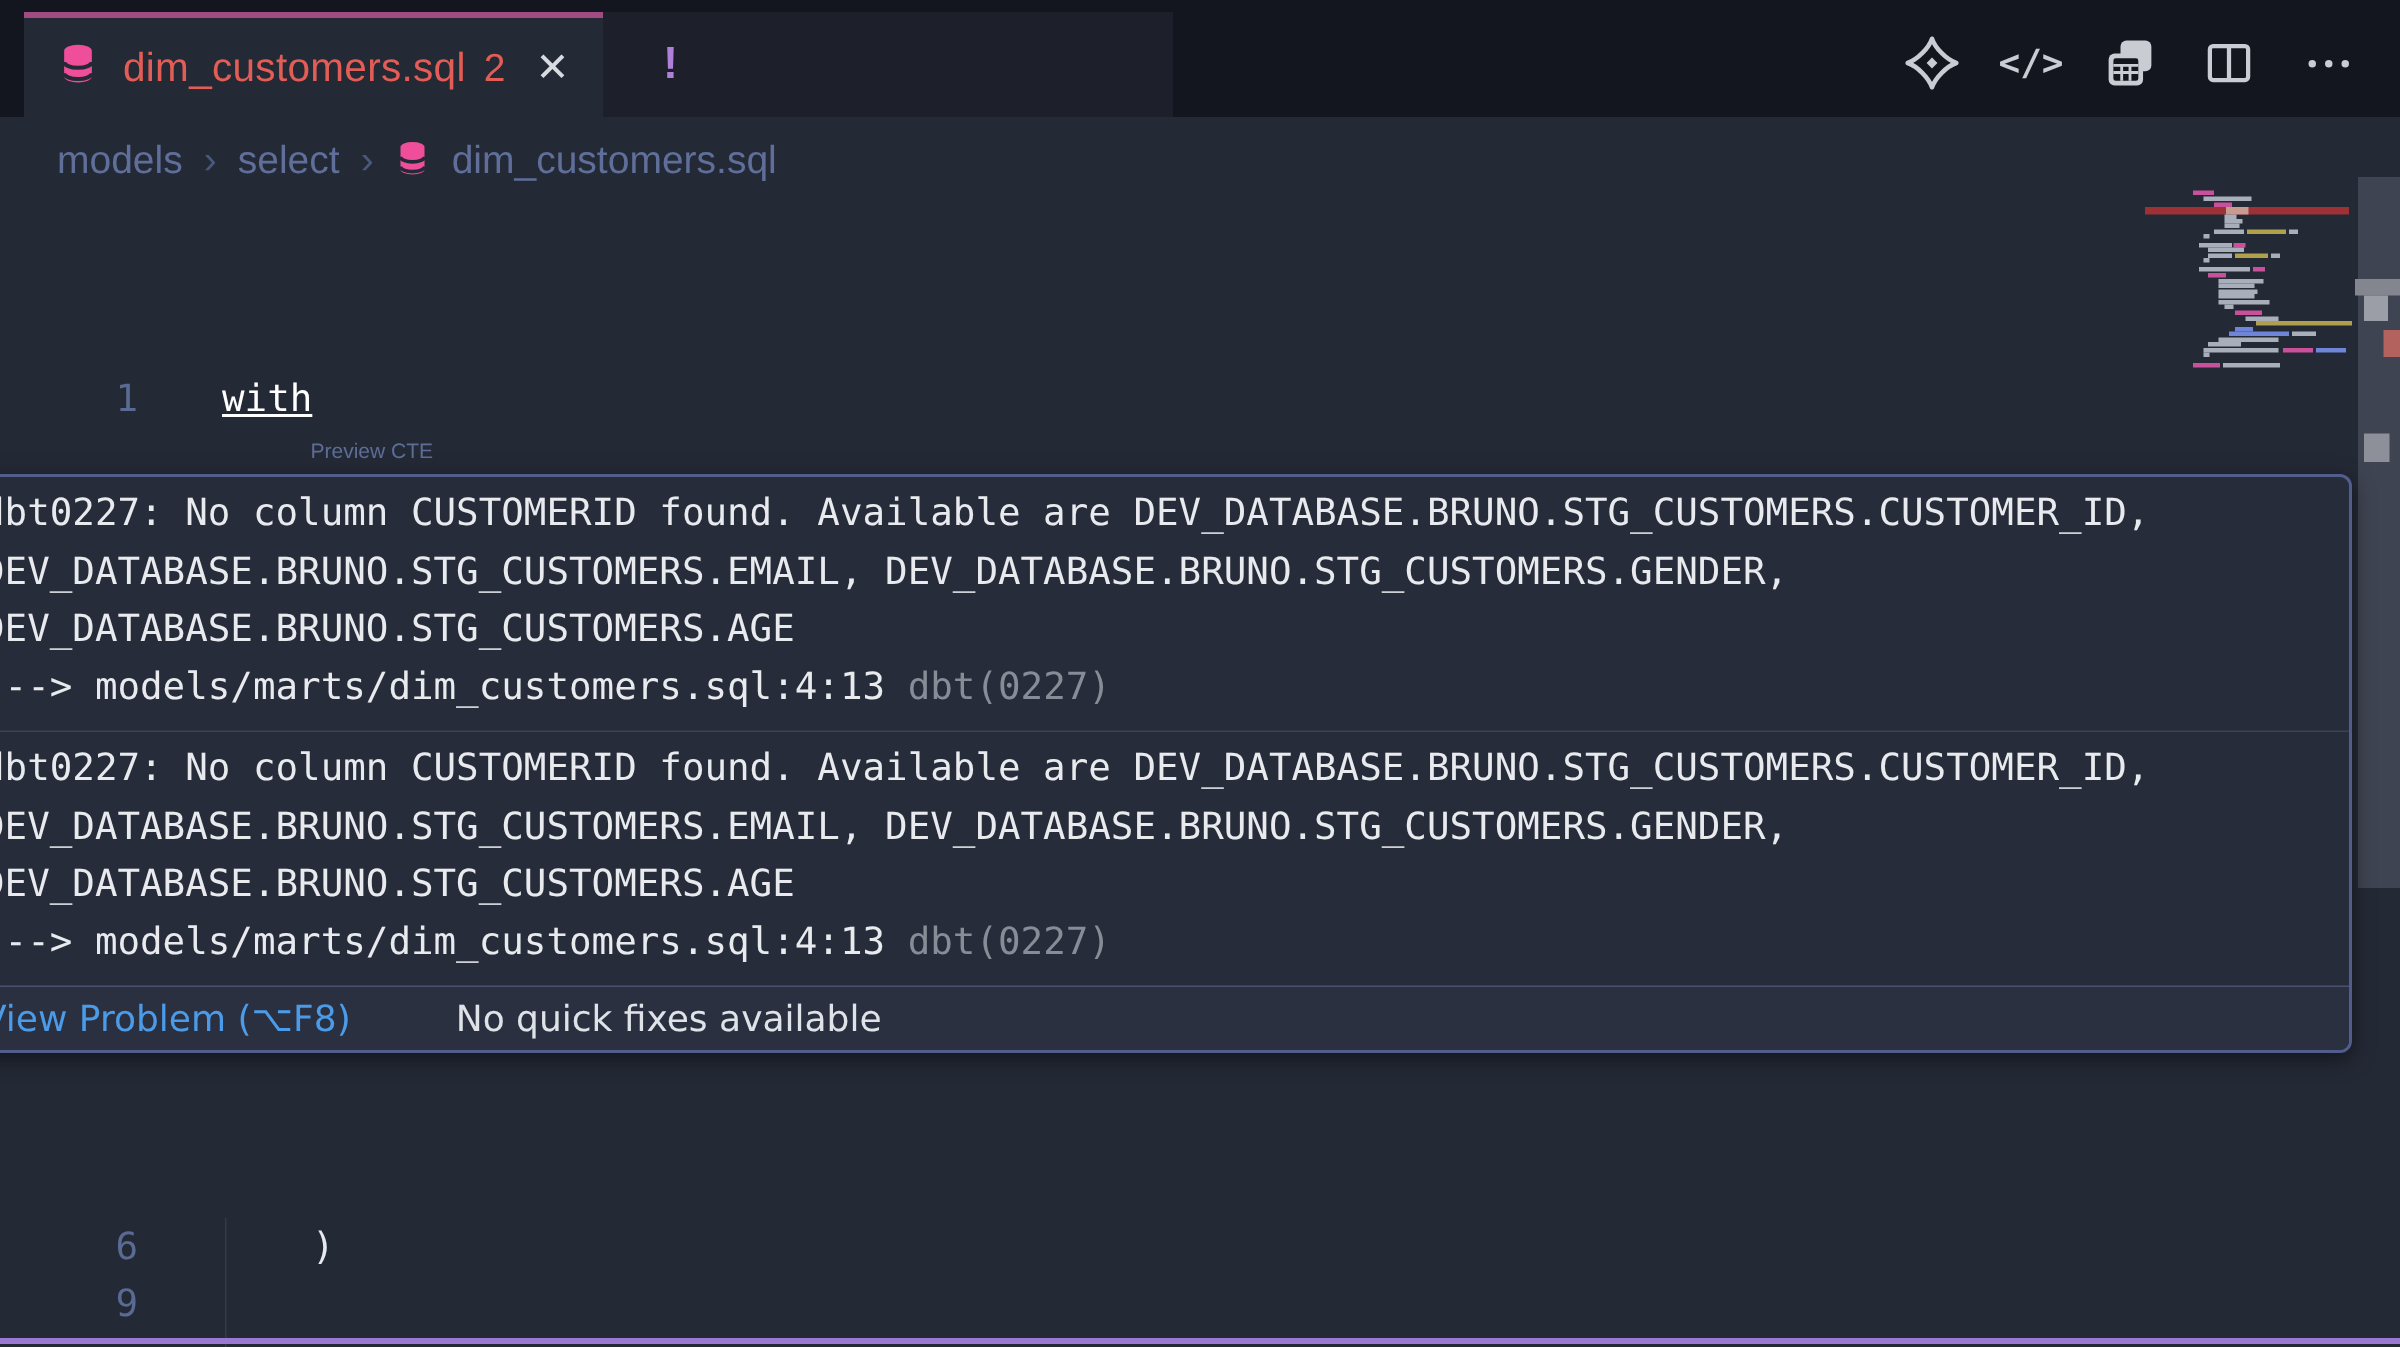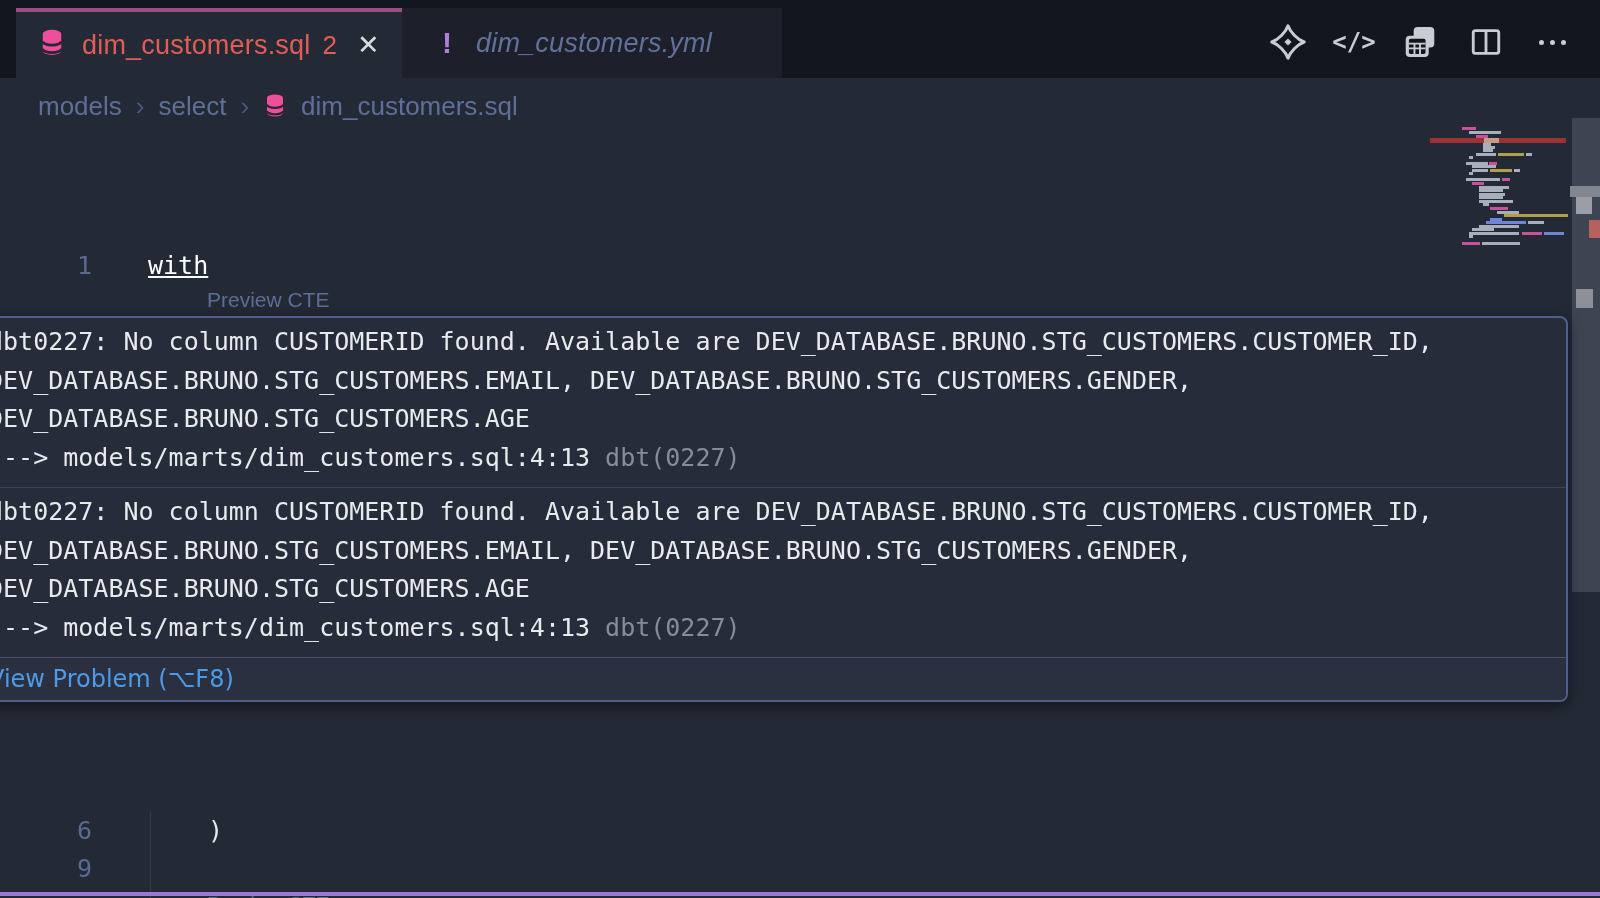--- a/index.html
+++ b/index.html
@@ -36,21 +36,21 @@
   .current .linenum{color:#ccd2dc;}
   .guide{position:absolute;top:0;bottom:0;width:1px;background:#343a4a;}
   .codetext{position:absolute;top:0;}
   .tok-kw{color:#ffffff;text-decoration:underline;}
   .tok-plain{color:#e6eaef;}
   .tok-err{color:#eef1f4;background:#3f5b6b;padding:2px 4px;
       text-decoration:underline wavy #e0514d 2px;text-underline-offset:9px;}
   .tok-bracket{color:#e6eaef;background:#12151d;border:1px solid #9fa5b0;padding:0 3px;}
   .cursor{display:inline-block;width:3px;height:30px;background:#e8eaee;vertical-align:middle;margin-left:1px;}
   .lens-text{position:absolute;top:0;font-family:"Liberation Sans",sans-serif;
-      font-size:21px;color:#5d6d96;cursor:pointer;}
+      font-size:14px;color:#5d6d96;cursor:pointer;}
   #curline-box{position:absolute;left:145px;top:196px;width:1257px;height:37px;
       border:1px solid #5a6175;box-sizing:border-box;}
   
   #minimap{position:absolute;left:1430px;top:122px;width:138px;height:196px;overflow:hidden;cursor:pointer;}
   .mmline{position:absolute;height:3px;}
   .mm-p{background:#c9509a;} .mm-w{background:#a9afba;} .mm-y{background:#b0a04c;}
   .mm-b{background:#6f86d8;} .mm-r{background:#9e3136;} .mm-hl{background:#c99a90;}
   #scrollbar{position:absolute;left:1570px;top:78px;width:30px;height:820px;}
   #scroll-slider{position:absolute;left:2px;top:40px;width:28px;height:474px;background:#3f4452;}
   .scrollmark{position:absolute;}
@@ -84,21 +84,20 @@
           <path d="M4 5 a8 3.4 0 0 1 16 0 v15 a8 3.4 0 0 1 -16 0 Z" fill="#ef4f9a"></path>
           <path d="M4 11.5 a8 3.4 0 0 0 16 0 M4 18 a8 3.4 0 0 0 16 0" stroke="#242936" stroke-width="2.4" fill="none"></path>
         </svg>
       </span>
       <span class="tab-label">dim_customers.sql</span>
       <span class="tab-badge">2</span>
       <span class="tab-close">✕</span>
     </div>
     <div class="tab" id="tab-yml">
       <span class="warn">!</span>
-      <span class="tab-label">dim_customers.yml</span>
     </div>
     <div id="editor-actions">
       <span class="act">
         <svg width="36" height="36" viewBox="0 0 24 24">
           <path d="M12 1.2 C13.4 5.4 18.6 10.6 22.8 12 C18.6 13.4 13.4 18.6 12 22.8 C10.6 18.6 5.4 13.4 1.2 12 C5.4 10.6 10.6 5.4 12 1.2 Z" fill="none" stroke="#c9ccd2" stroke-width="2" stroke-linejoin="round"></path>
           <path d="M12 9.6 L14.4 12 L12 14.4 L9.6 12 Z" fill="#c9ccd2"></path>
         </svg>
       </span>
       <span class="act code-glyph">&lt;/&gt;</span>
       <span class="act">
@@ -208,17 +207,18 @@
       </div>
   </div>
 
   <div id="hover-popup">
     <div id="hover-messages">
         <div class="hover-msg"><div>dbt0227: No column CUSTOMERID found. Available are DEV_DATABASE.BRUNO.STG_CUSTOMERS.CUSTOMER_ID,</div><div>DEV_DATABASE.BRUNO.STG_CUSTOMERS.EMAIL, DEV_DATABASE.BRUNO.STG_CUSTOMERS.GENDER,</div><div>DEV_DATABASE.BRUNO.STG_CUSTOMERS.AGE</div><div><span> --&gt; models/marts/dim_customers.sql:4:13 </span><span class="errcode">dbt(0227)</span></div></div>
         <div class="hover-msg"><div>dbt0227: No column CUSTOMERID found. Available are DEV_DATABASE.BRUNO.STG_CUSTOMERS.CUSTOMER_ID,</div><div>DEV_DATABASE.BRUNO.STG_CUSTOMERS.EMAIL, DEV_DATABASE.BRUNO.STG_CUSTOMERS.GENDER,</div><div>DEV_DATABASE.BRUNO.STG_CUSTOMERS.AGE</div><div><span> --&gt; models/marts/dim_customers.sql:4:13 </span><span class="errcode">dbt(0227)</span></div></div>
       </div>
     <div id="hover-status">
       <span id="view-problem">View Problem (⌥F8)</span>
+      <span id="no-fixes">No quick fixes available</span>
     </div>
   </div>
 
   <div id="bottom-sash"></div>
 </div>
 
 </body></html>

